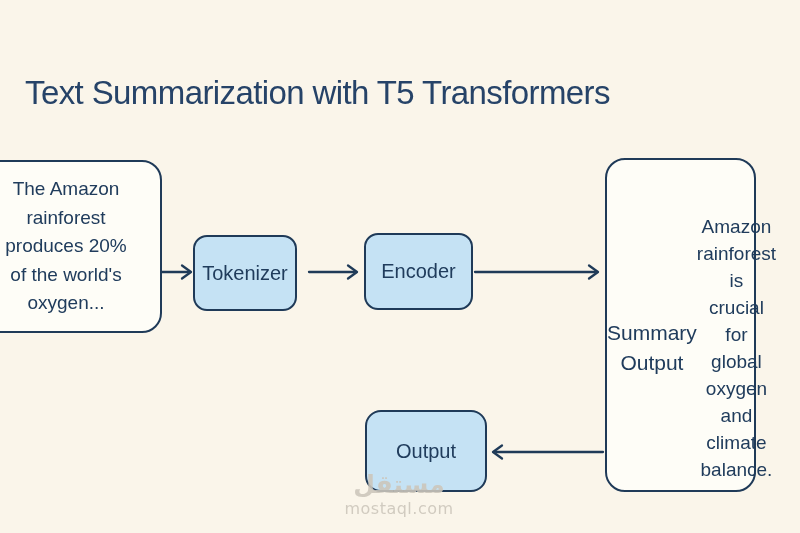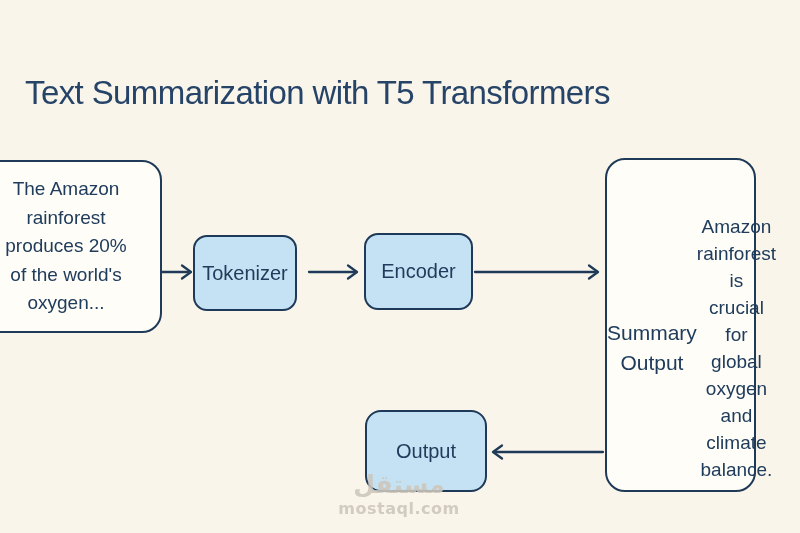--- a/index.html
+++ b/index.html
@@ -75,21 +75,21 @@
     z-index:5;
     color:var(--watermark);
     opacity:0.88;
     font-family:"DejaVu Sans", sans-serif;
     pointer-events:none;
   }
   .watermark-logo{
     font-size:25px;font-weight:bold;line-height:30px;letter-spacing:1px;
   }
   .watermark-domain{
-    font-size:16px;font-weight:bold;letter-spacing:0.5px;line-height:17px;
+    font-size:16px;font-weight:normal;letter-spacing:0.5px;line-height:17px;
   }
 </style>
 </head>
 <body>
 
 <div class="canvas">
 
   <h1 class="title">Text Summarization with T5 Transformers</h1>
 
   <svg class="arrows" viewBox="0 0 800 533" xmlns="http://www.w3.org/2000/svg">

